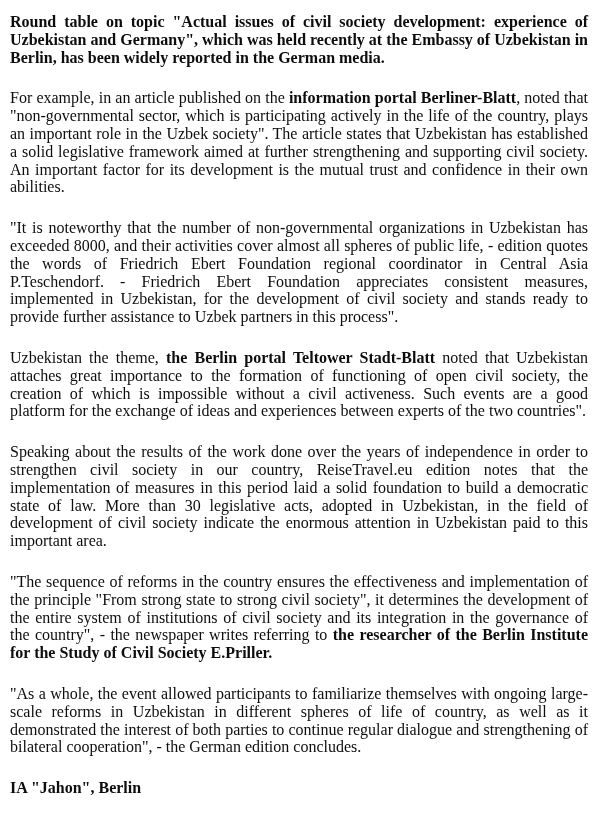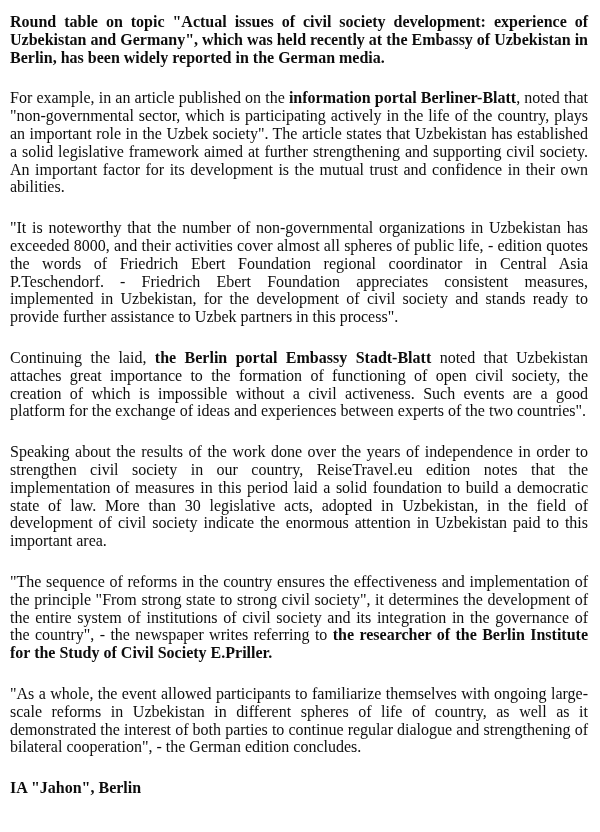--- a/index.html
+++ b/index.html
@@ -34,18 +34,18 @@
     font-weight: bold;
   }
 </style>
 </head>
 <body>
 
 <main class="page" id="article-root">
     <p><b>Round table on topic "Actual issues of civil society development: experience of Uzbekistan and Germany", which was held recently at the Embassy of Uzbekistan in Berlin, has been widely reported in the German media.</b></p>
     <p><span>For example, in an article published on the </span><b>information portal Berliner-Blatt</b><span>, noted that "non-governmental sector, which is participating actively in the life of the country, plays an important role in the Uzbek society". The article states that Uzbekistan has established a solid legislative framework aimed at further strengthening and supporting civil society. An important factor for its development is the mutual trust and confidence in their own abilities.</span></p>
     <p><span>"It is noteworthy that the number of non-governmental organizations in Uzbekistan has exceeded 8000, and their activities cover almost all spheres of public life, - edition quotes the words of Friedrich Ebert Foundation regional coordinator in Central Asia P.Teschendorf. - Friedrich Ebert Foundation appreciates consistent measures, implemented in Uzbekistan, for the development of civil society and stands ready to provide further assistance to Uzbek partners in this process".</span></p>
-    <p><span>Continuing the laid, </span><b>the Berlin portal Embassy Stadt-Blatt</b><span> noted that Uzbekistan attaches great importance to the formation of functioning of open civil society, the creation of which is impossible without a civil activeness. Such events are a good platform for the exchange of ideas and experiences between experts of the two countries".</span></p>
+    <p><span>Uzbekistan the theme, </span><b>the Berlin portal Teltower Stadt-Blatt</b><span> noted that Uzbekistan attaches great importance to the formation of functioning of open civil society, the creation of which is impossible without a civil activeness. Such events are a good platform for the exchange of ideas and experiences between experts of the two countries".</span></p>
     <p><span>Speaking about the results of the work done over the years of independence in order to strengthen civil society in our country, ReiseTravel.eu edition notes that the implementation of measures in this period laid a solid foundation to build a democratic state of law. More than 30 legislative acts, adopted in Uzbekistan, in the field of development of civil society indicate the enormous attention in Uzbekistan paid to this important area.</span></p>
     <p><span>"The sequence of reforms in the country ensures the effectiveness and implementation of the principle "From strong state to strong civil society", it determines the development of the entire system of institutions of civil society and its integration in the governance of the country", - the newspaper writes referring to </span><b>the researcher of the Berlin Institute for the Study of Civil Society E.Priller.</b></p>
     <p><span>"As a whole, the event allowed participants to familiarize themselves with ongoing large-scale reforms in Uzbekistan in different spheres of life of country, as well as it demonstrated the interest of both parties to continue regular dialogue and strengthening of bilateral cooperation", - the German edition concludes.</span></p>
     <p><b>IA "Jahon", Berlin</b></p>
   </main>
 
 </body></html>

